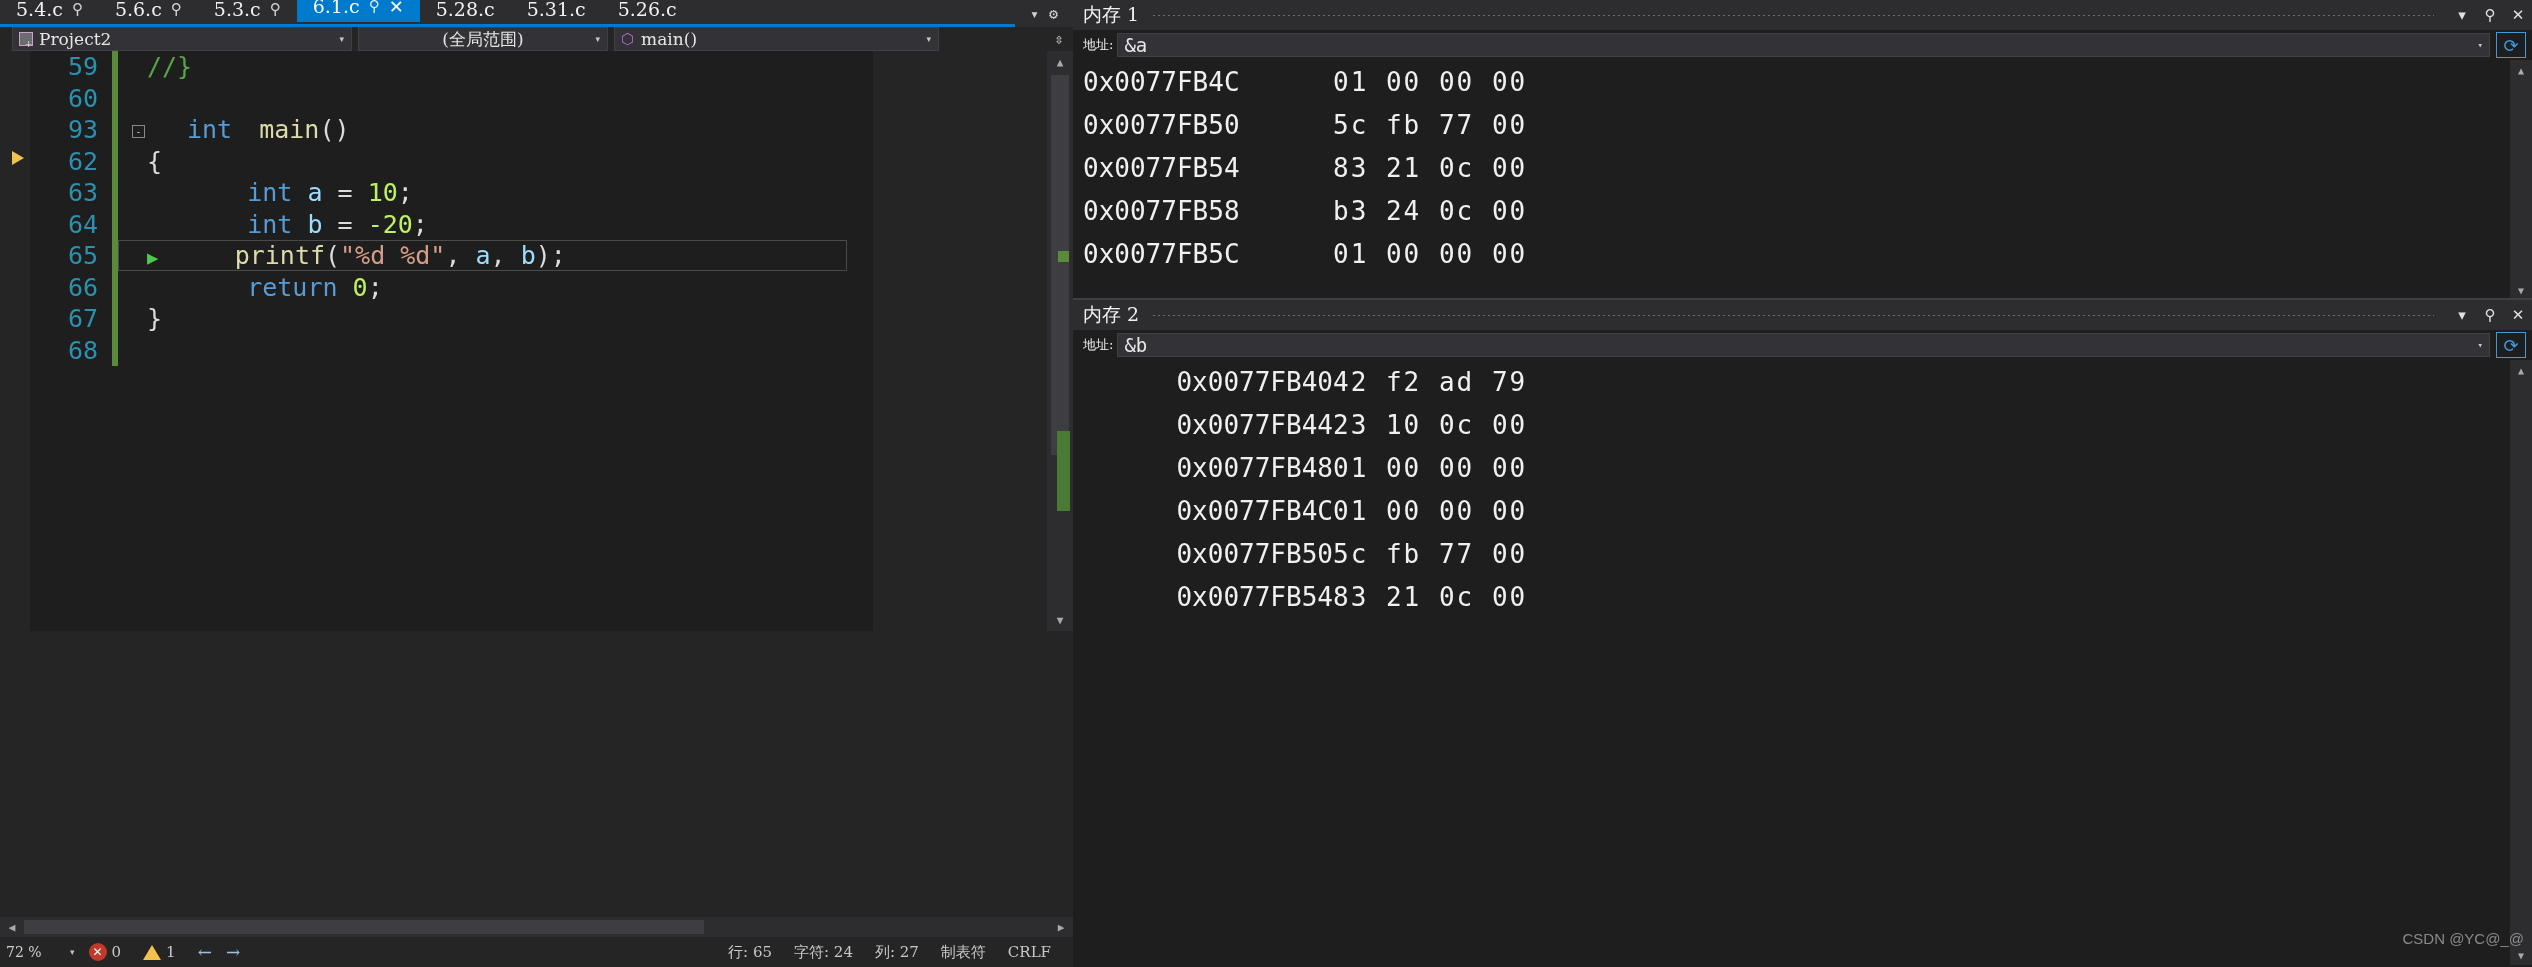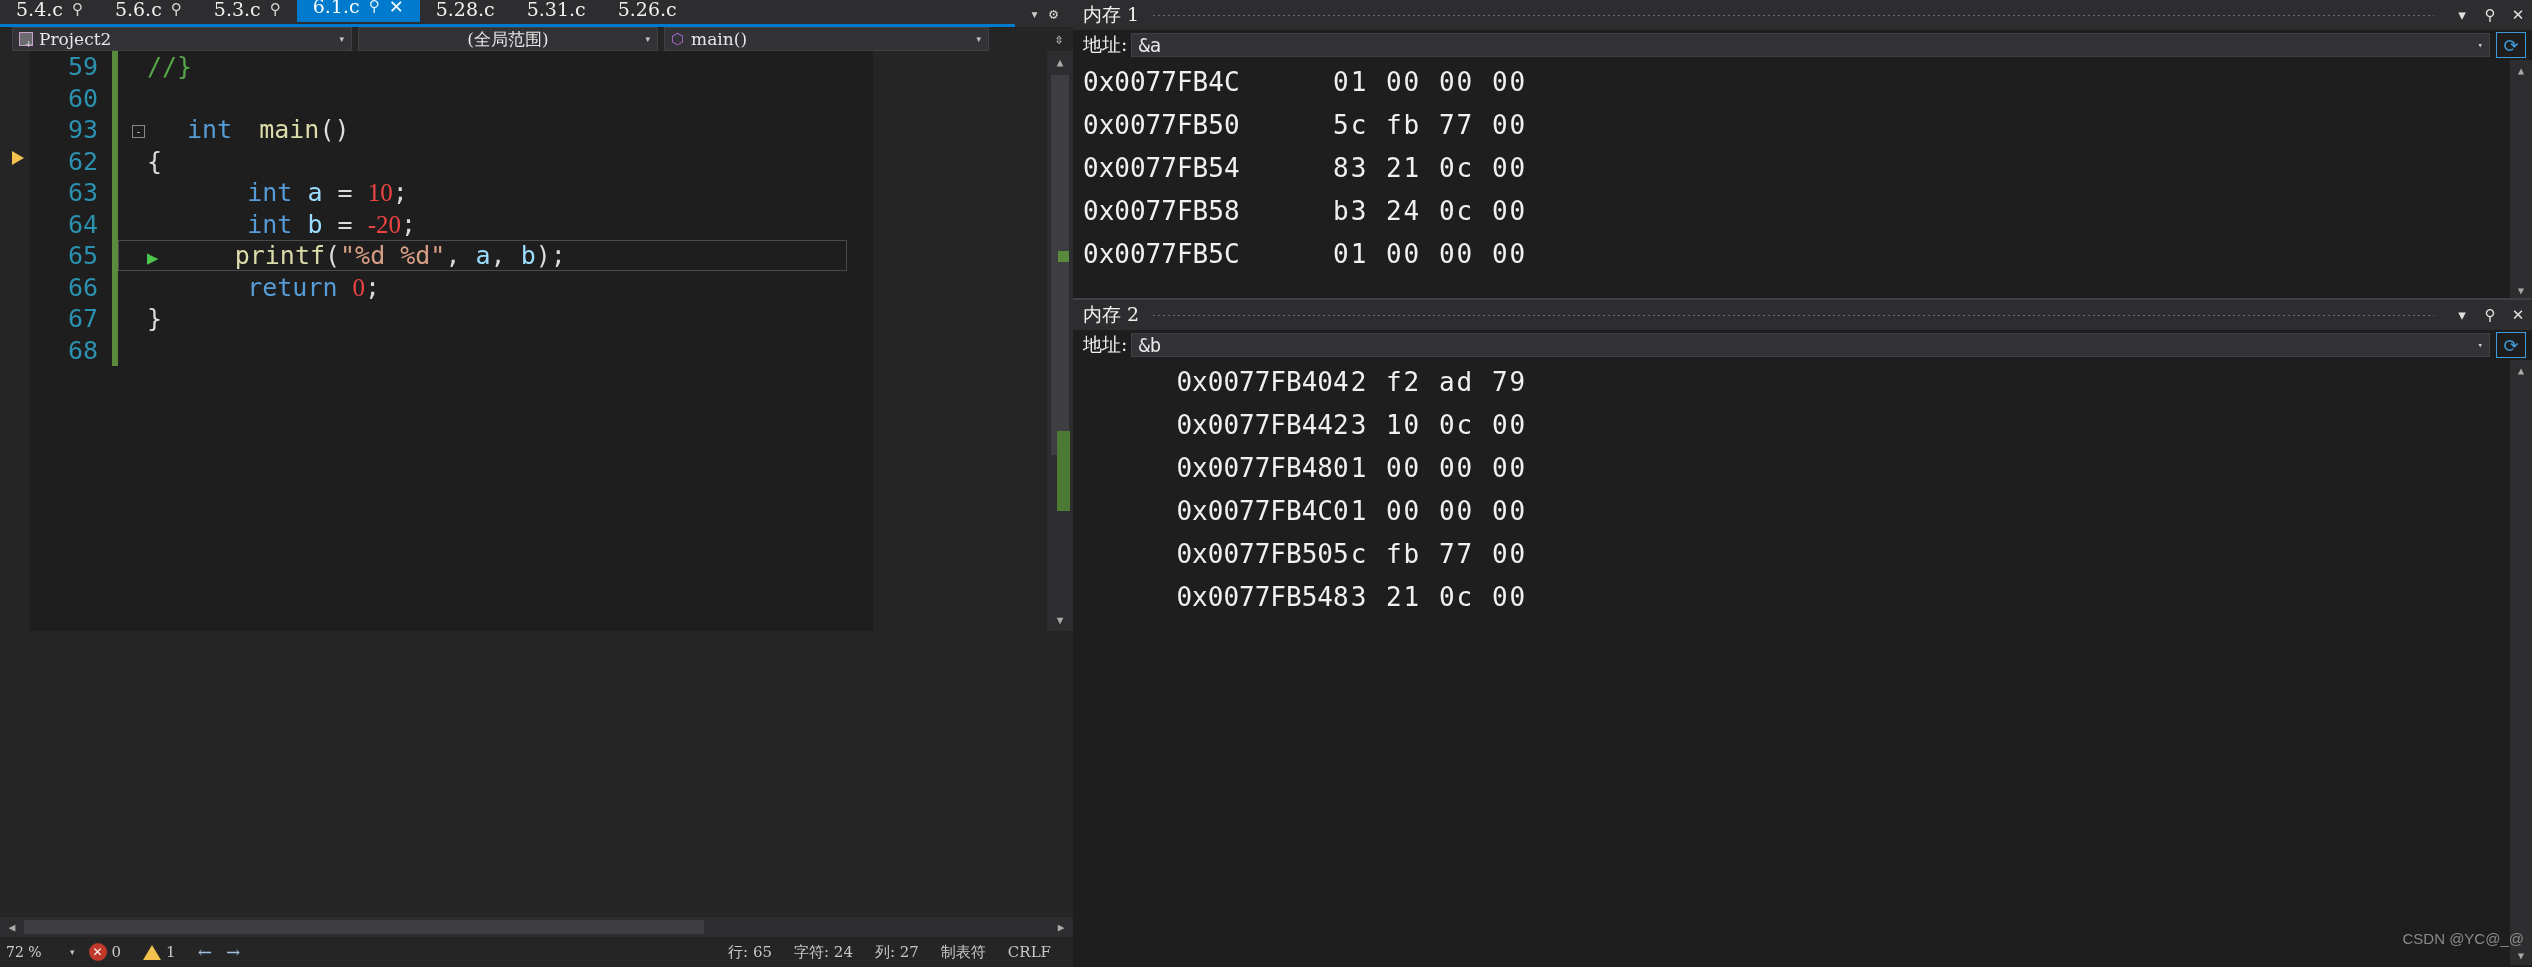--- a/index.html
+++ b/index.html
@@ -44,21 +44,21 @@
     display:flex; align-items:center; background:#252526;
   }
   .navcombo{
     height:24px; display:flex; align-items:center;
     background:#333337; border:1px solid #3f3f46; color:#e6e6e6;
     font-family:"DejaVu Serif","Liberation Serif",serif; font-size:17px;
     padding:0 6px; position:relative;
   }
   .navcombo .caret{ position:absolute; right:7px; font-size:9px; color:#c8c8c8; }
   #nav-project{ left:12px; width:340px; }
-  #nav-scope{ left:18px; width:300px; justify-content:flex-start; }
+  #nav-scope{ left:18px; width:250px; justify-content:flex-start; }
   #nav-func{ left:24px; width:325px; }
   .prj-icon{
     display:inline-block; width:14px; height:14px; margin-right:6px;
     border:1px solid #c9a0c9; background:#6b6b70; position:relative; flex:none;
   }
   .prj-icon:after{ content:"+"; position:absolute; right:-1px; bottom:-4px; color:#ddd; font-size:10px;}
   .cube-icon{ color:#b46cd6; margin-right:7px; font-size:15px; }
   .navbar-btn{
     position:absolute; right:4px; top:2px; width:20px; height:20px;
     color:#e0e0e0; font-size:15px; display:flex; align-items:center; justify-content:center;
@@ -86,21 +86,21 @@
     font-size:25px; flex:none;
   }
   .changebar{ width:6px; height:31.5px; background:#5a8a3c; flex:none; }
   .ctext{ padding-left:14px; color:#dcdcdc; position:relative; }
   .hl-line{ background:#1e1e1e; outline:1px solid #4a4a4a; outline-offset:-1px; }
   .cur-arrow{ color:#4ec94e; }
 
   .k-blue   { color:#569cd6;margin-left:40px; }   
   .k-fn     { color:#dcdcaa;margin-left:12px; }   
   .k-var    { color:#9cdcfe; }   
-  .k-num    { color:#ef4444;font-family:Liberation Serif, serif; }   
+  .k-num    { color:#bef264; }   
   .k-str    { color:#d69d85; }   
   .k-cmt    { color:#57a64a; }   
   .k-punc   { color:#dcdcdc; }
   .k-brace  { color:#dcdcdc; }
 
   .fold-box{
     display:inline-block; width:13px; height:13px; border:1px solid #888;
     color:#c8c8c8; font-size:10px; line-height:11px; text-align:center;
     margin-right:2px; vertical-align:middle;
   }
@@ -156,21 +156,21 @@
     height:30px; display:flex; align-items:center; background:#2d2d30;
     color:#f0f0f0; font-size:19px; padding-left:10px;
     font-family:"DejaVu Serif","Liberation Serif",serif;
   }
   .mem-title .dots{ flex:1; margin:0 14px; height:1px;
     background:repeating-linear-gradient(to right,#6d6d6d 0 2px,transparent 2px 5px); }
   .mt-btn{ width:28px; text-align:center; color:#e0e0e0; font-size:15px; }
   .mem-addrrow{
     height:30px; display:flex; align-items:center; padding-left:10px; background:#1e1e1e;
   }
-  .addr-label{ color:#f0f0f0; font-size:19px;
+  .addr-label{ color:#f0f0f0; font-size:13px;
      font-family:"DejaVu Serif","Liberation Serif",serif; margin-right:4px; white-space:nowrap;}
   .addr-input{
     flex:1; height:24px; background:#333337; border:1px solid #3f3f46;
     color:#e8e8e8; font-size:19px; padding:0 20px 0 6px; position:relative;
     display:flex; align-items:center;
     font-family:"DejaVu Sans Mono","Liberation Mono",monospace;
   }
   .addr-input .caret{ position:absolute; right:6px; font-size:9px; color:#c8c8c8;}
   .refresh-btn{
     width:30px; height:26px; margin:0 6px; border:1px solid #3f9bdc; background:#1e1e1e;

